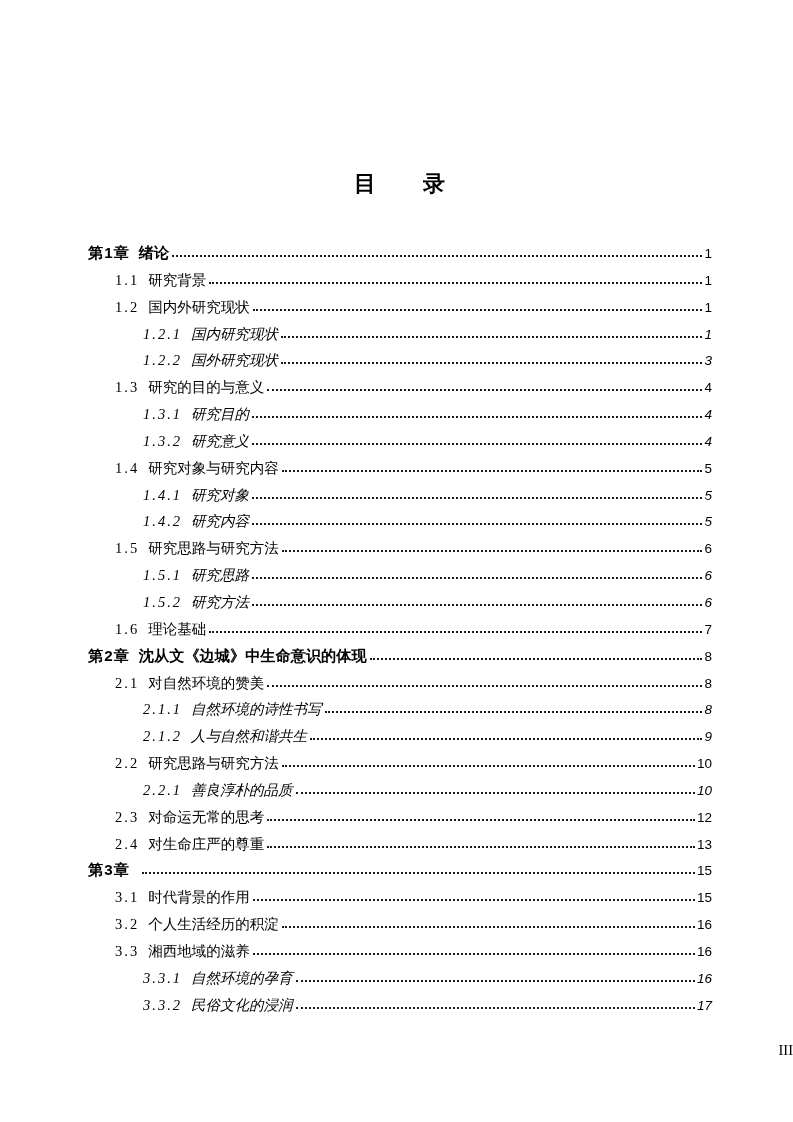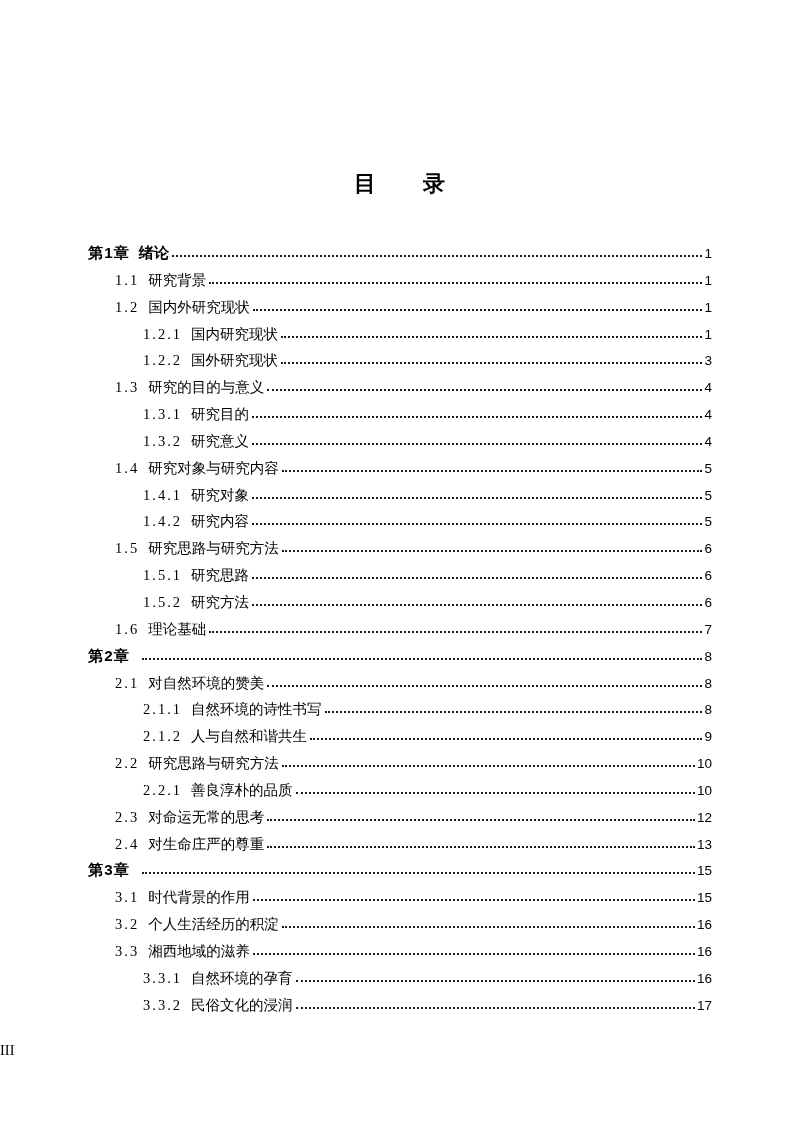--- a/index.html
+++ b/index.html
@@ -42,21 +42,21 @@
     line-height: 26.85px;
     font-size: 14.5px;
     white-space: nowrap;
   }
   .toc-row.level-1 {
     font-weight: bold;
     font-size: 15.2px;
     font-family: "Liberation Sans", "DejaVu Sans", sans-serif;
   }
   .toc-row.level-2 { padding-left: 27px; }
-  .toc-row.level-3 { padding-left: 55px; }
+  .toc-row.level-3 { padding-left: 55px; font-style: italic; }
   .num {
     letter-spacing: 2px;
     margin-right: 9px;
     flex: 0 0 auto;
     margin-top: 12px;
   }
   .toc-row.level-1 .num { letter-spacing: 1px; }
   .lbl { flex: 0 0 auto; }
   .leader {
     flex: 1 1 auto;
@@ -70,21 +70,21 @@
     flex: 0 0 auto;
     font-family: "Liberation Sans", "DejaVu Sans", sans-serif;
     font-size: 13.5px;
     font-weight: normal;
   }
   .footer {
     position: absolute;
     top: 1036px;
     left: 0;
     width: 100%;
-    text-align: left;
+    text-align: right;
     font-size: 14.5px;
     line-height: 28px;
     font-family: "Liberation Serif", "DejaVu Serif", serif;
   }
 </style>
 </head>
 <body>
 
 <div class="page">
   <h1 class="doc-title">目　　录</h1>
@@ -174,20 +174,21 @@
         <span class="pg">6</span>
       </div>
       <div class="toc-row level-2">
         <span class="num">1.6</span>
         <span class="lbl">理论基础</span>
         <span class="leader"></span>
         <span class="pg">7</span>
       </div>
       <div class="toc-row level-1">
         <span class="num">第2章</span>
+        <span class="lbl">沈从文《边城》中生命意识的体现</span>
         <span class="leader"></span>
         <span class="pg">8</span>
       </div>
       <div class="toc-row level-2">
         <span class="num">2.1</span>
         <span class="lbl">对自然环境的赞美</span>
         <span class="leader"></span>
         <span class="pg">8</span>
       </div>
       <div class="toc-row level-3">

